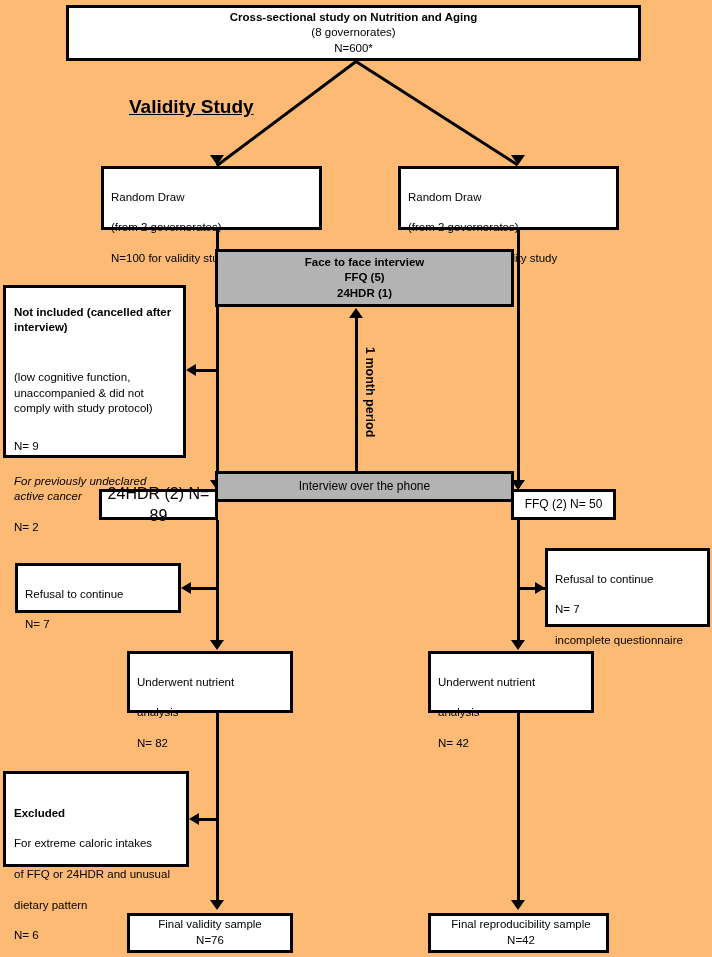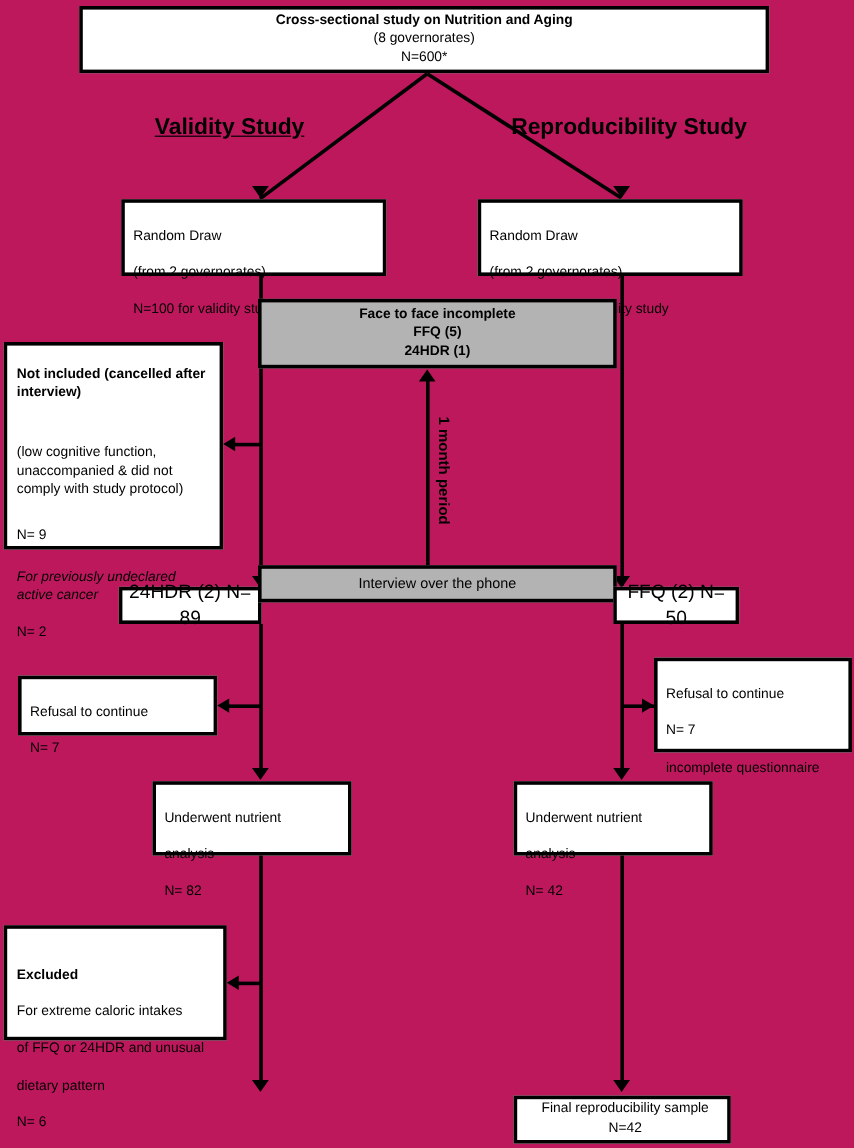--- a/index.html
+++ b/index.html
@@ -4,21 +4,21 @@
 <style>
   html, body {
     margin: 0;
     padding: 0;
     background: #ffffff;
   }
   #canvas {
     position: relative;
     width: 712px;
     height: 957px;
-    background: #be185d;
+    background: #fdba74;
     font-family: "Liberation Sans", sans-serif;
     color: #000000;
     overflow: hidden;
   }
   .box {
     position: absolute;
     box-sizing: border-box;
     border: 3px solid #000000;
     background: #ffffff;
     font-size: 11.5px;
@@ -110,42 +110,41 @@
     <div style="font-weight:normal;">N=600*</div>
   </div>
 
   <div class="diag" style="left:356px; top:60px; width:174px; transform: rotate(143.2deg);"></div>
   <div class="arrow-down" style="left:210px; top:155px;"></div>
 
   <div class="diag" style="left:356px; top:60px; width:192px; transform: rotate(32.6deg);"></div>
   <div class="arrow-down" style="left:511px; top:155px;"></div>
 
   <div class="branch-label" style="left:129px; top:96px;text-decoration:underline;">Validity Study</div>
-  <div class="branch-label" style="left:426px; top:96px;">Reproducibility Study</div>
 
   <div class="box" style="left:101px; top:166px; width:221px; height:64px;">
     <div class="tline">Random Draw</div>
     <div class="tline"> (from 2 governorates)</div>
     <div class="tline">N=100 for validity study</div>
   </div>
 
   <div class="box" style="left:398px; top:166px; width:221px; height:64px;">
     <div class="tline">Random Draw</div>
     <div class="tline"> (from 2 governorates)</div>
     <div class="tline">N=50 for reproducibility study</div>
   </div>
 
   <div class="line vline" style="left:216px; top:230px; height:258px;"></div>
   <div class="arrow-down" style="left:210px; top:480px;"></div>
 
   <div class="line vline" style="left:517px; top:230px; height:258px;"></div>
   <div class="arrow-down" style="left:511px; top:480px;"></div>
 
   <div class="box gray center bold vcenter hcenter" style="left:215px; top:249px; width:299px; height:58px;">
-    <div>Face to face incomplete</div>
+    <div>Face to face interview</div>
     <div>FFQ (5)</div>
     <div>24HDR (1)</div>
   </div>
 
   <div class="line vline" style="left:355px; top:316px; height:164px;"></div>
   <div class="arrow-up" style="left:349px; top:308px;"></div>
   <div class="arrow-down" style="left:349px; top:478px;"></div>
   <div class="period-label" style="left:377px; top:347px;">1 month period</div>
 
   <div class="box" style="left:3px; top:285px; width:183px; height:173px; padding:1px 8px;">
@@ -158,21 +157,21 @@
 
   <div class="line hline" style="left:193px; top:369px; width:24px;"></div>
   <div class="arrow-left" style="left:186px; top:364px;"></div>
 
   <div class="box center vcenter hcenter" style="left:99px; top:489px; width:119px; height:31px; font-size:16px; padding:0;">
     <div>24HDR (2) N= 89</div>
   </div>
   <div class="box gray center vcenter hcenter" style="left:215px; top:471px; width:299px; height:31px; font-size:12px; padding:0;">
     <div>Interview over the phone</div>
   </div>
-  <div class="box center vcenter hcenter" style="left:511px; top:489px; width:105px; height:31px; font-size:16px; padding:0;justify-content:center;">
+  <div class="box center vcenter hcenter" style="left:511px; top:489px; width:105px; height:31px; font-size:12px; padding:0;justify-content:center;">
     <div>FFQ (2) N= 50</div>
   </div>
 
   <div class="line vline" style="left:216px; top:520px; height:125px;"></div>
   <div class="arrow-down" style="left:210px; top:640px;"></div>
   <div class="line vline" style="left:517px; top:520px; height:125px;"></div>
   <div class="arrow-down" style="left:511px; top:640px;"></div>
 
   <div class="box" style="left:15px; top:563px; width:166px; height:50px;">
     <div class="tline">Refusal to continue</div>
@@ -209,18 +208,22 @@
   <div class="box" style="left:3px; top:771px; width:186px; height:96px; padding:16px 8px;">
     <div class="tline" style="font-weight:bold;">Excluded</div>
     <div class="tline">For  extreme caloric intakes</div>
     <div class="tline">of FFQ or 24HDR and unusual</div>
     <div class="tline">dietary pattern</div>
     <div class="tline"> N= 6</div>
   </div>
   <div class="line hline" style="left:196px; top:818px; width:21px;"></div>
   <div class="arrow-left" style="left:189px; top:813px;"></div>
 
+  <div class="box center vcenter hcenter" style="left:127px; top:913px; width:166px; height:40px;">
+    <div>Final validity sample</div>
+    <div>N=76</div>
+  </div>
   <div class="box center vcenter hcenter" style="left:428px; top:913px; width:181px; height:40px;padding-left:12px;">
     <div>Final reproducibility sample</div>
     <div>N=42</div>
   </div>
 
 </div>
 
 </body></html>

